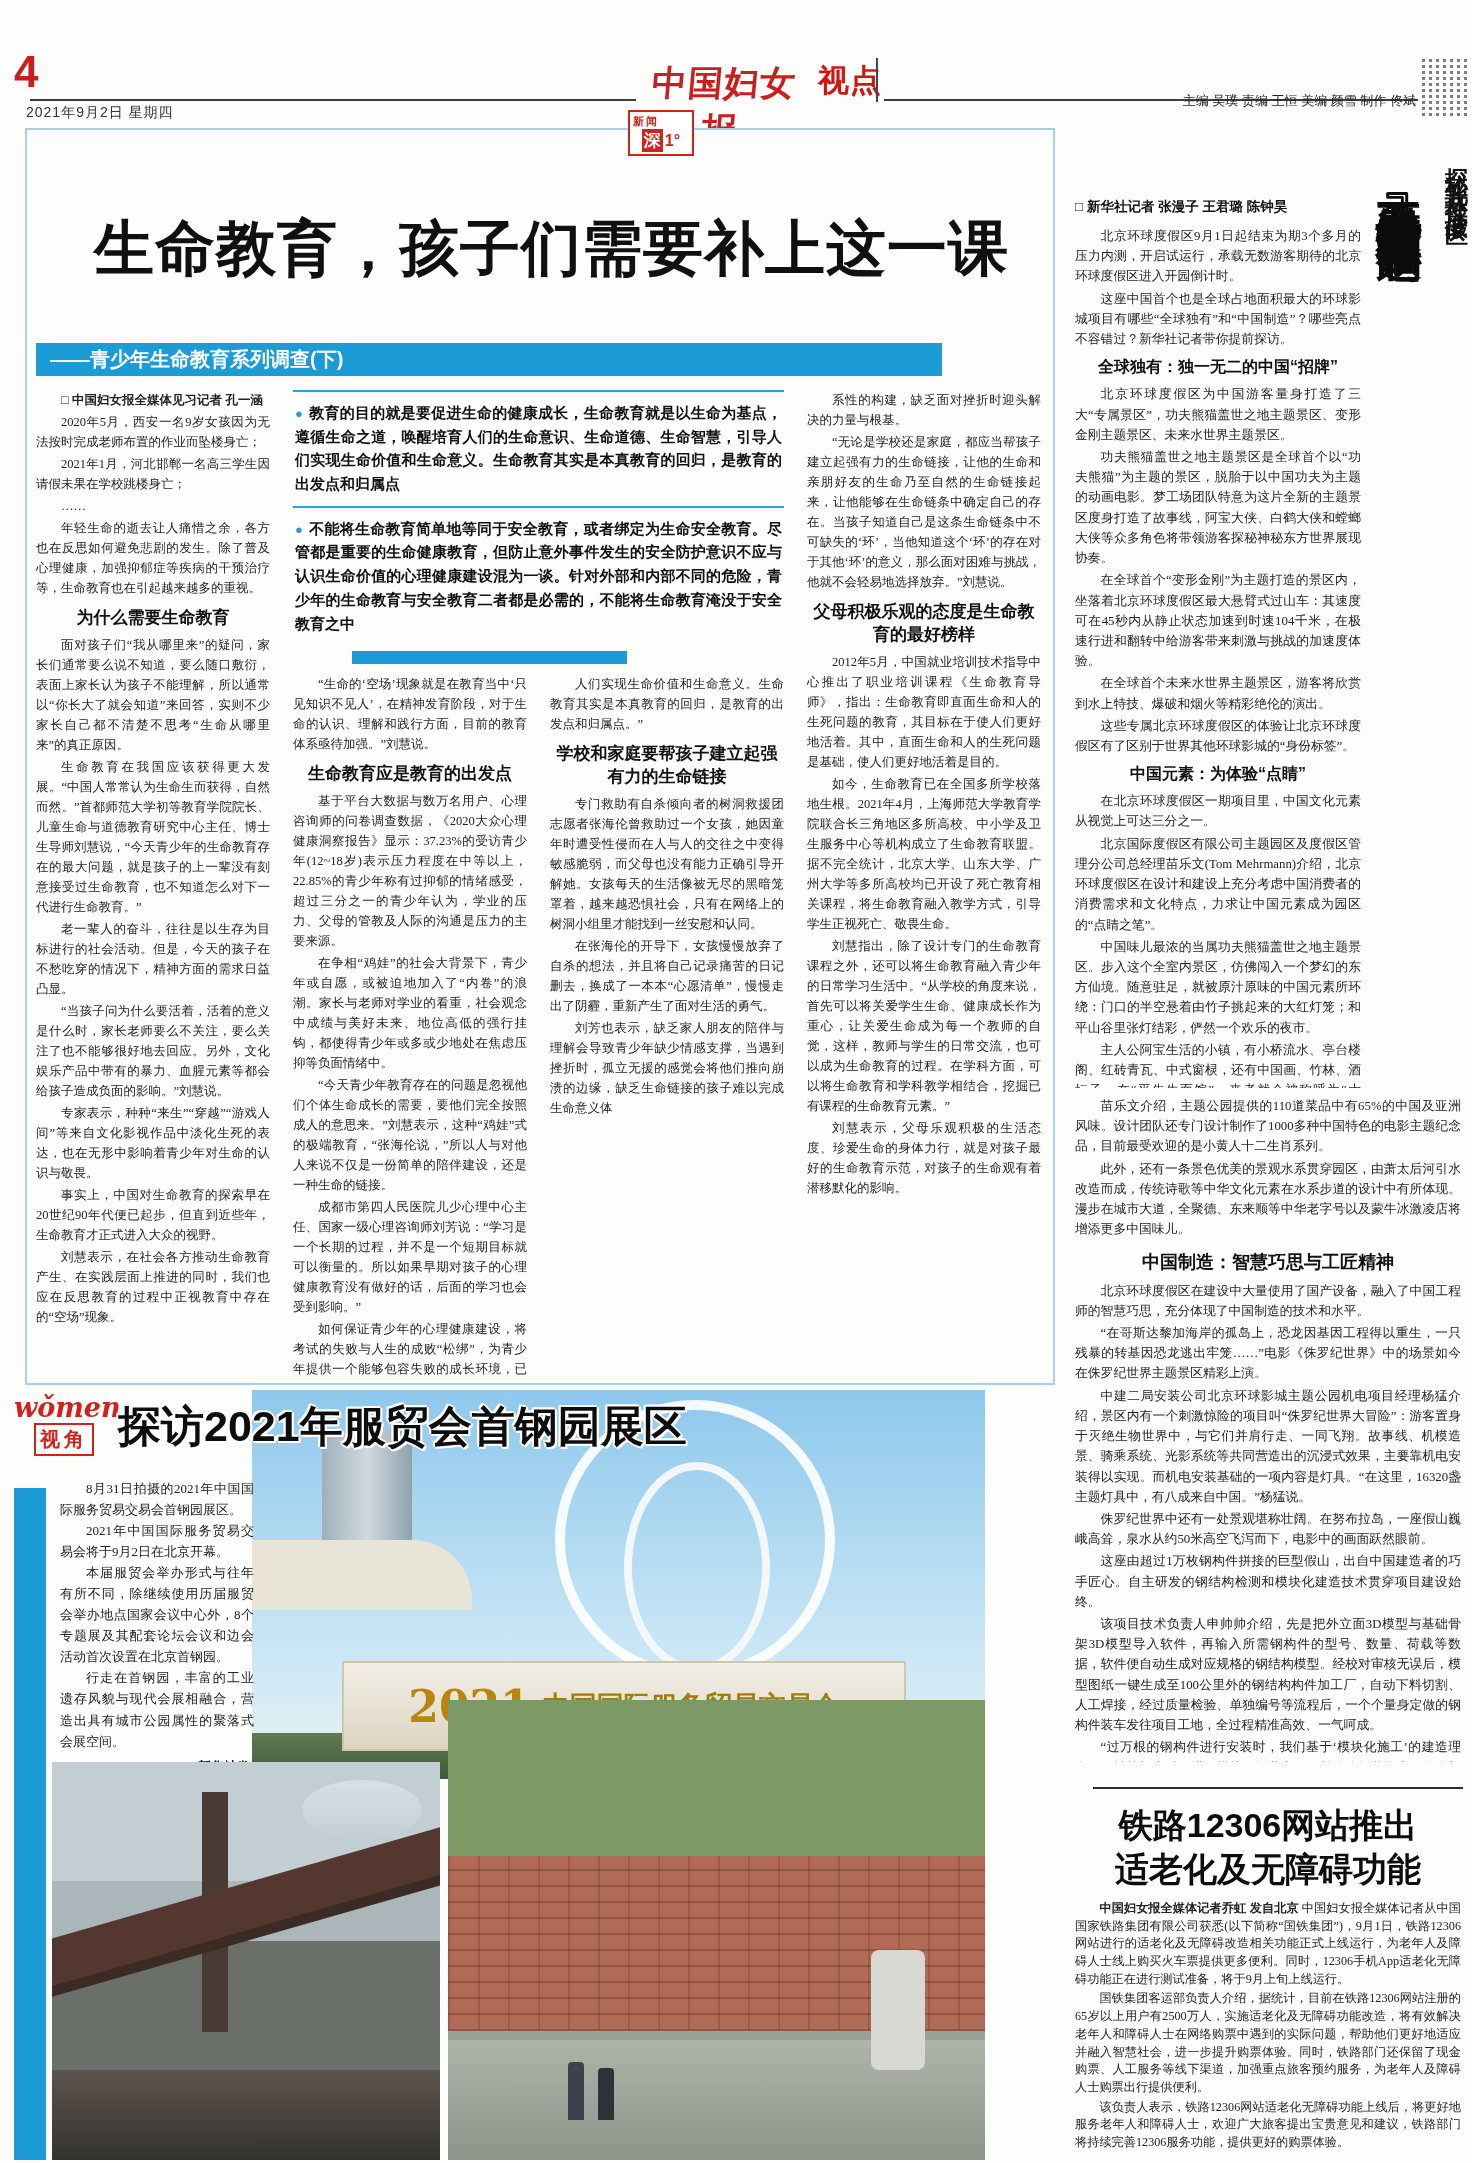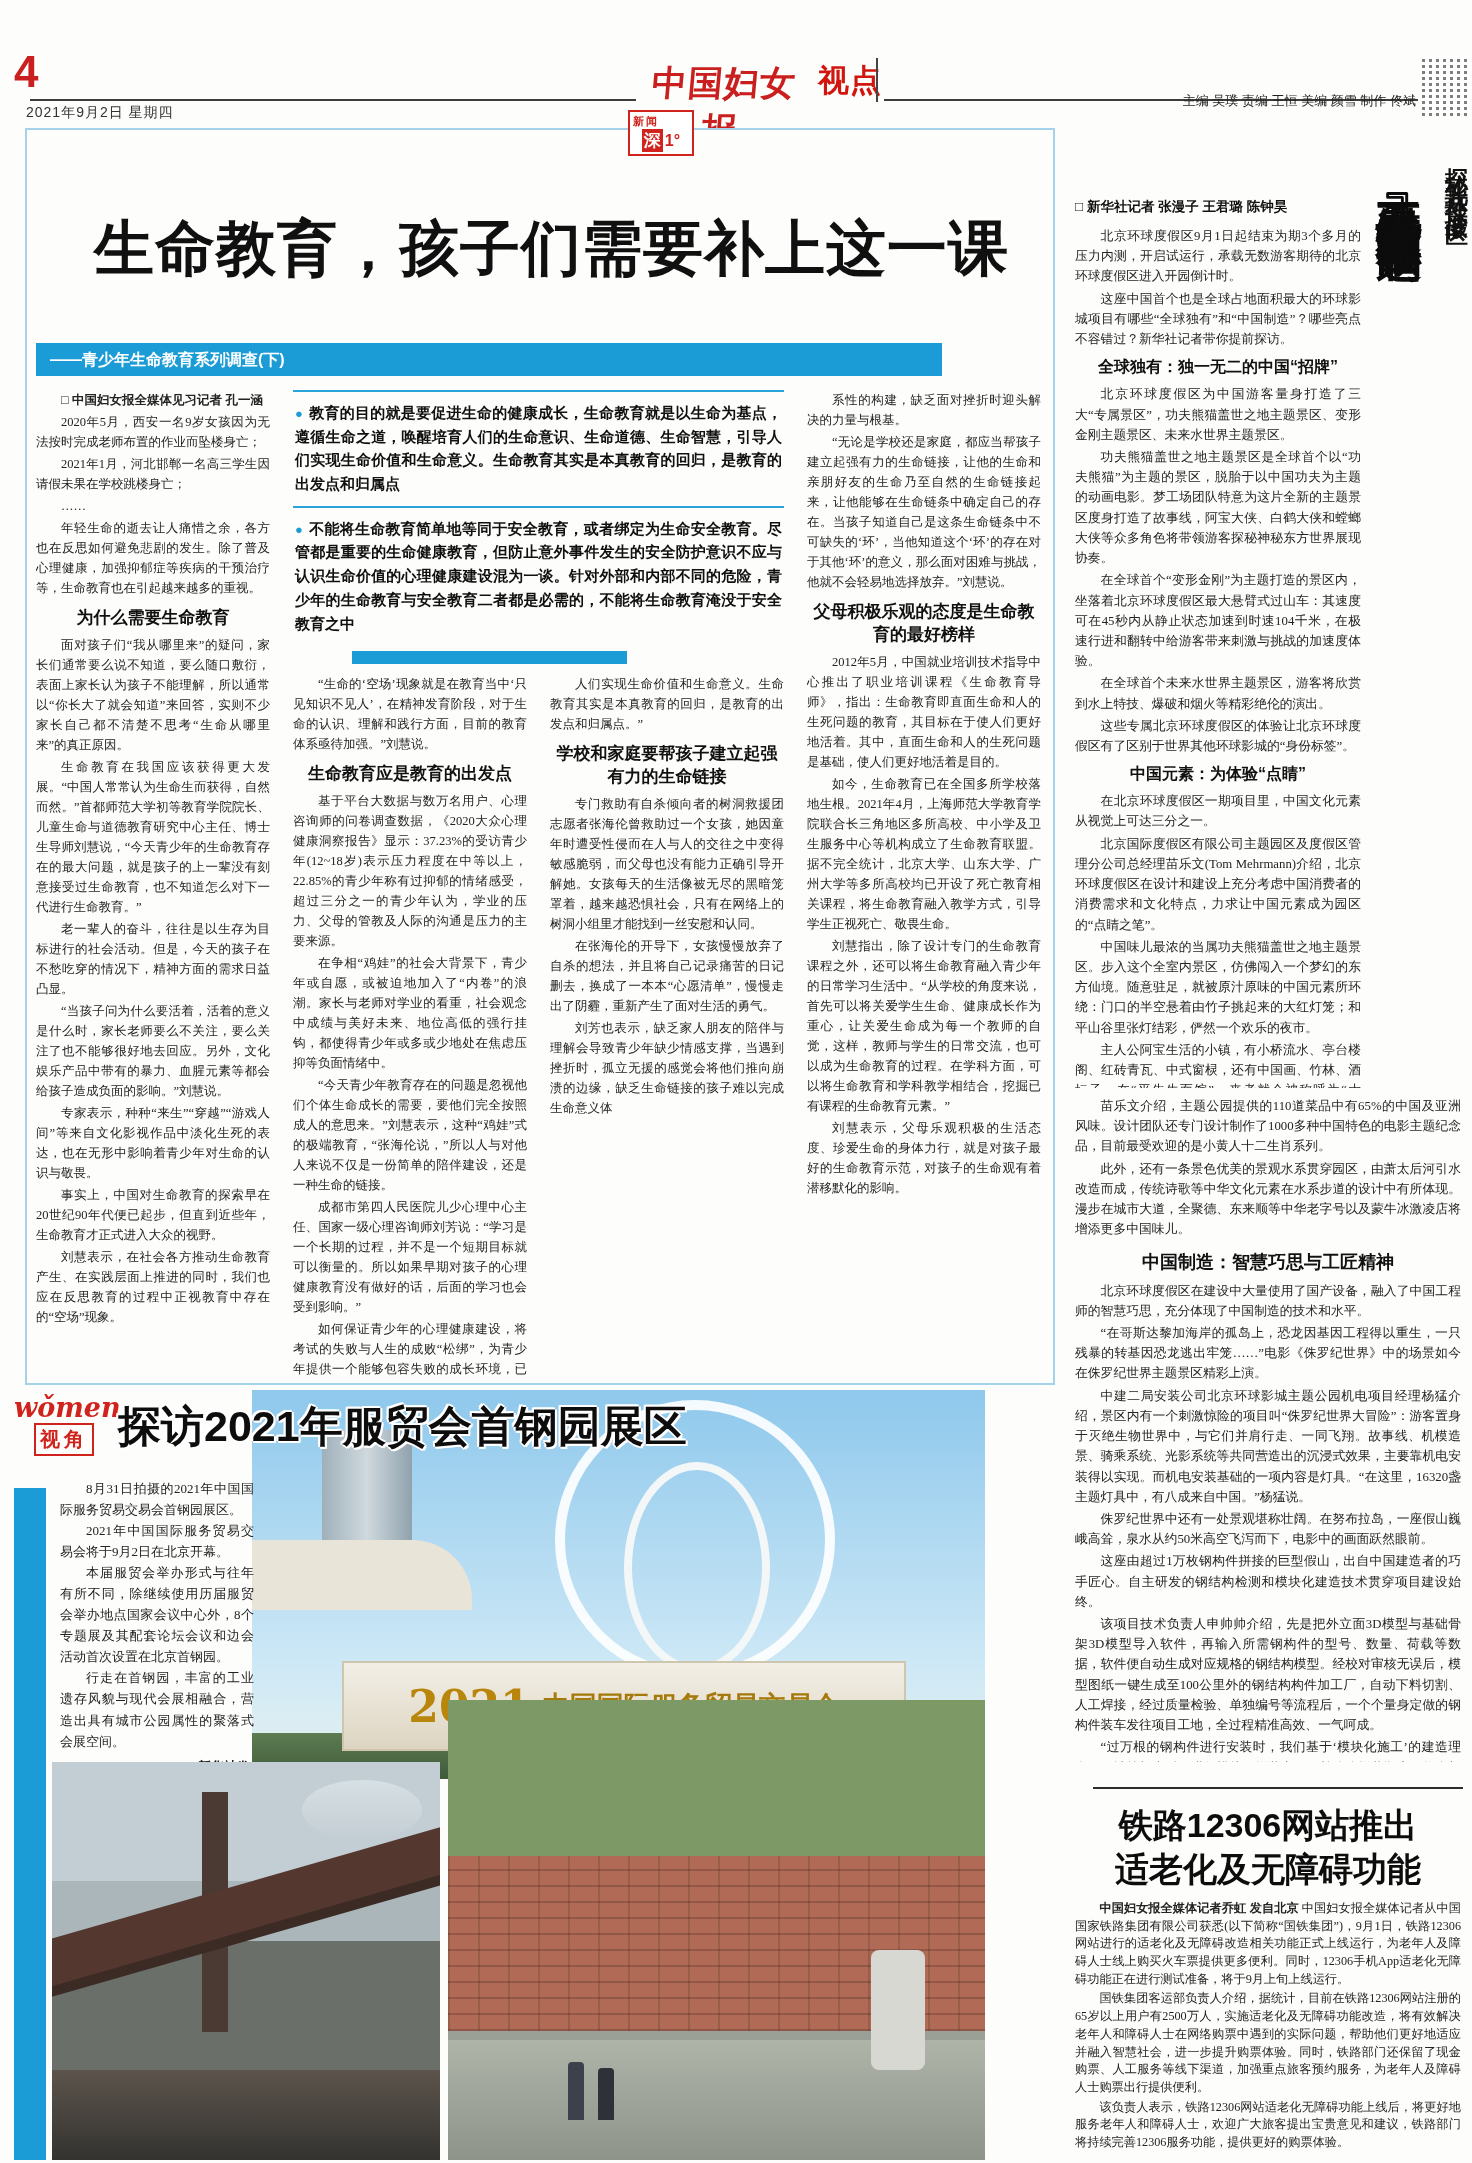--- a/index.html
+++ b/index.html
@@ -22,21 +22,21 @@
   
   .mainbox{position:absolute;left:25px;top:128px;width:1026px;height:1253px;border:2px solid #a3d2ea;background:#fdfdfb;}
   .badge{position:absolute;left:628px;top:110px;width:56px;background:#fff;border:2px solid #d0231d;padding:2px 3px;z-index:6;}
   .badge .b1{color:#d0231d;font-size:11px;font-weight:800;text-align:left;letter-spacing:2px;}
   .badge .b2{display:flex;align-items:center;justify-content:center;gap:2px;}
   .badge .shen{background:#d0231d;color:#fff;font-size:17px;font-weight:800;padding:0 2px;}
   .badge .deg{color:#d0231d;font-size:16px;font-weight:800;}
   .m-headline{position:absolute;top:86px;left:0;right:0;text-align:center;font-size:60px;font-weight:900;
               color:#101010;letter-spacing:1px;line-height:1.1;padding-left:23px;}
   .m-subbar{position:absolute;top:213px;left:9px;width:906px;height:33px;background:#1b9cd6;color:#fff;
-            font-size:16px;font-weight:700;line-height:33px;padding-left:14px;box-sizing:border-box;}
+            font-size:20px;font-weight:700;line-height:33px;padding-left:14px;box-sizing:border-box;}
   .m-body{position:absolute;top:260px;left:9px;width:1005px;height:986px;display:grid;
           grid-template-columns:repeat(4,1fr);column-gap:23px;overflow:hidden;
           font-family:"Liberation Serif","DejaVu Serif",serif;}
   .m-body p{margin:0 0 2px;font-size:12.5px;line-height:1.6;text-align:justify;text-indent:2em;color:#232323;}
   .m-body h4,.ucol h4,.uwide h4{margin:8px 0 6px;font-size:17px;font-weight:800;text-align:center;color:#111;
           font-family:"Liberation Sans","DejaVu Sans",sans-serif;text-indent:0;}
   .col1{grid-column:1;grid-row:1 / span 2;}
   .midwrap{grid-column:2 / span 2;grid-row:1;}
   .col2{grid-column:2;grid-row:2;}
   .col3{grid-column:3;grid-row:2;}

